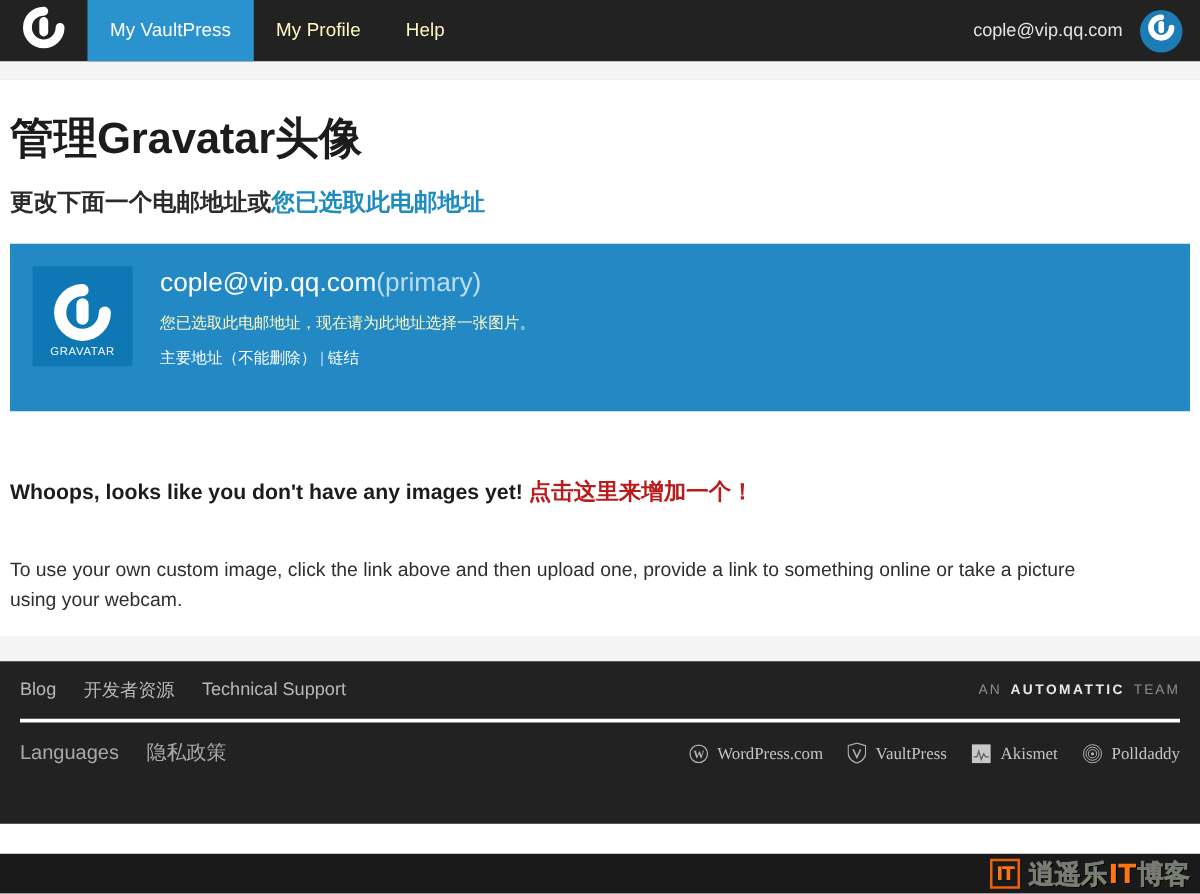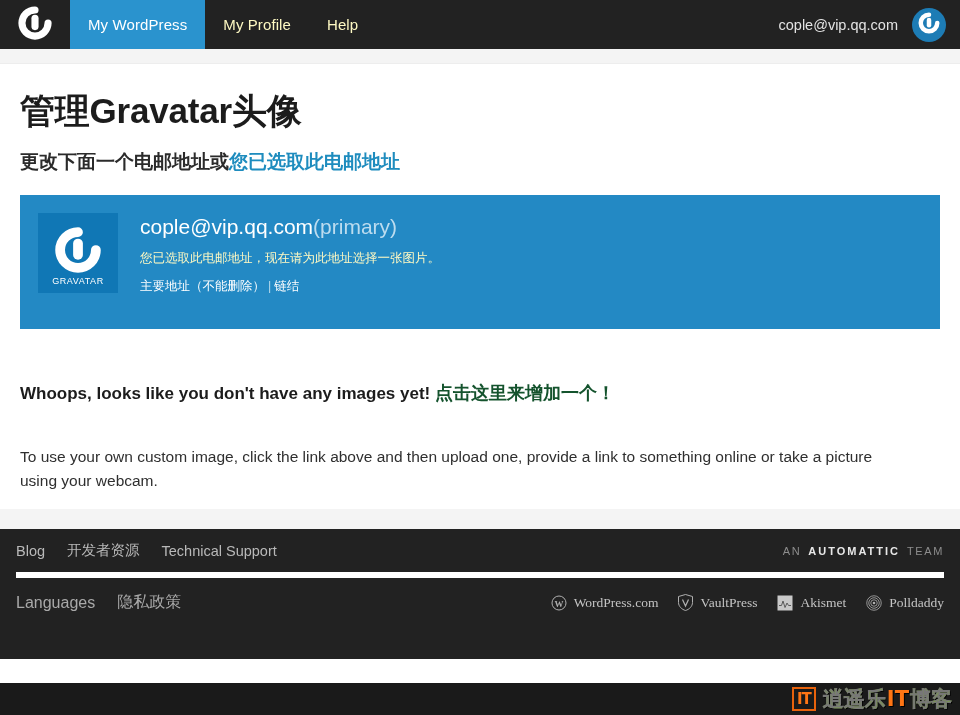--- a/index.html
+++ b/index.html
@@ -51,21 +51,21 @@
     cursor: pointer;
   }
 
   
   .g-white path, .g-white circle { fill: #ffffff; }
 
   
   .subbar { height: 15px; background: #f4f4f4; border-bottom: 1px solid #ededed; }
 
   
-  .content { padding: 0 20px; }
+  .content { padding: 0 8px; }
   h1.page-title {
     font-size: 35px;
     line-height: 1.1;
     font-weight: bold;
     color: #1c1c1c;
     margin: 28px 0 0 0;
     letter-spacing: -0.2px;
   }
   .subtitle {
     margin: 18px 0 0 0;
@@ -125,21 +125,21 @@
   .panel-links .sep { color: #b2d7ea; padding: 0 3px; }
 
   
   .notice { margin-top: 53px; }
   .notice-head {
     font-size: 17px;
     font-weight: bold;
     color: #1c1c1c;
     line-height: 1.3;
   }
-  .notice-head a { color: #14532d; text-decoration: none; cursor: pointer; font-size: 18px;}
+  .notice-head a { color: #b91c1c; text-decoration: none; cursor: pointer; font-size: 18px;}
   .notice-p {
     margin-top: 5px;
     font-size: 15.5px;
     color: #2f2f2f;
     line-height: 1.58;
     max-width: 890px;
   }
   .notice-p.second { margin-top: 40px; }
 
   
@@ -147,21 +147,21 @@
   .footer {
     background: #222222;
     height: 130px;
     padding: 0 16px;
     position: relative;
   }
   .footer-row {
     display: flex; align-items: center;
     height: 49px;
   }
-  .footer-row.top { border-bottom: 6px solid #ffffff; }
+  .footer-row.top { border-bottom: 3px solid #ffffff; }
   .footer-links { display: flex; align-items: center; gap: 22px; }
   .footer-links a {
     color: #b9b9b9;
     font-size: 14.5px;
     text-decoration: none;
     cursor: pointer;
   }
   .footer-links-small a { font-size: 16px; color: #a9a9a9; }
   .footer-right { margin-left: auto; display: flex; align-items: center; }
   .automattic {
@@ -230,21 +230,21 @@
       <span>
         <svg width="38" height="38" viewBox="0 0 64 64" class="g-white">
           <path d="M32 4a28 28 0 1 0 28 28 6 6 0 0 0-12 0 16 16 0 1 1-16-16 6 6 0 0 0 0-12z"></path>
           <path d="M32 18a6 6 0 0 1 6 6v14a6 6 0 0 1-12 0V24a6 6 0 0 1 6-6z"></path>
         </svg>
       </span>
     </div>
 
     <div class="nav-items">
       <a class="nav-item active">
-        <span>My WordPress</span>
+        <span>My VaultPress</span>
       </a>
       <a class="nav-item">
         <span>My Profile</span>
       </a>
       <a class="nav-item">
         <span>Help</span>
       </a>
     </div>
 
     <div class="nav-right">

